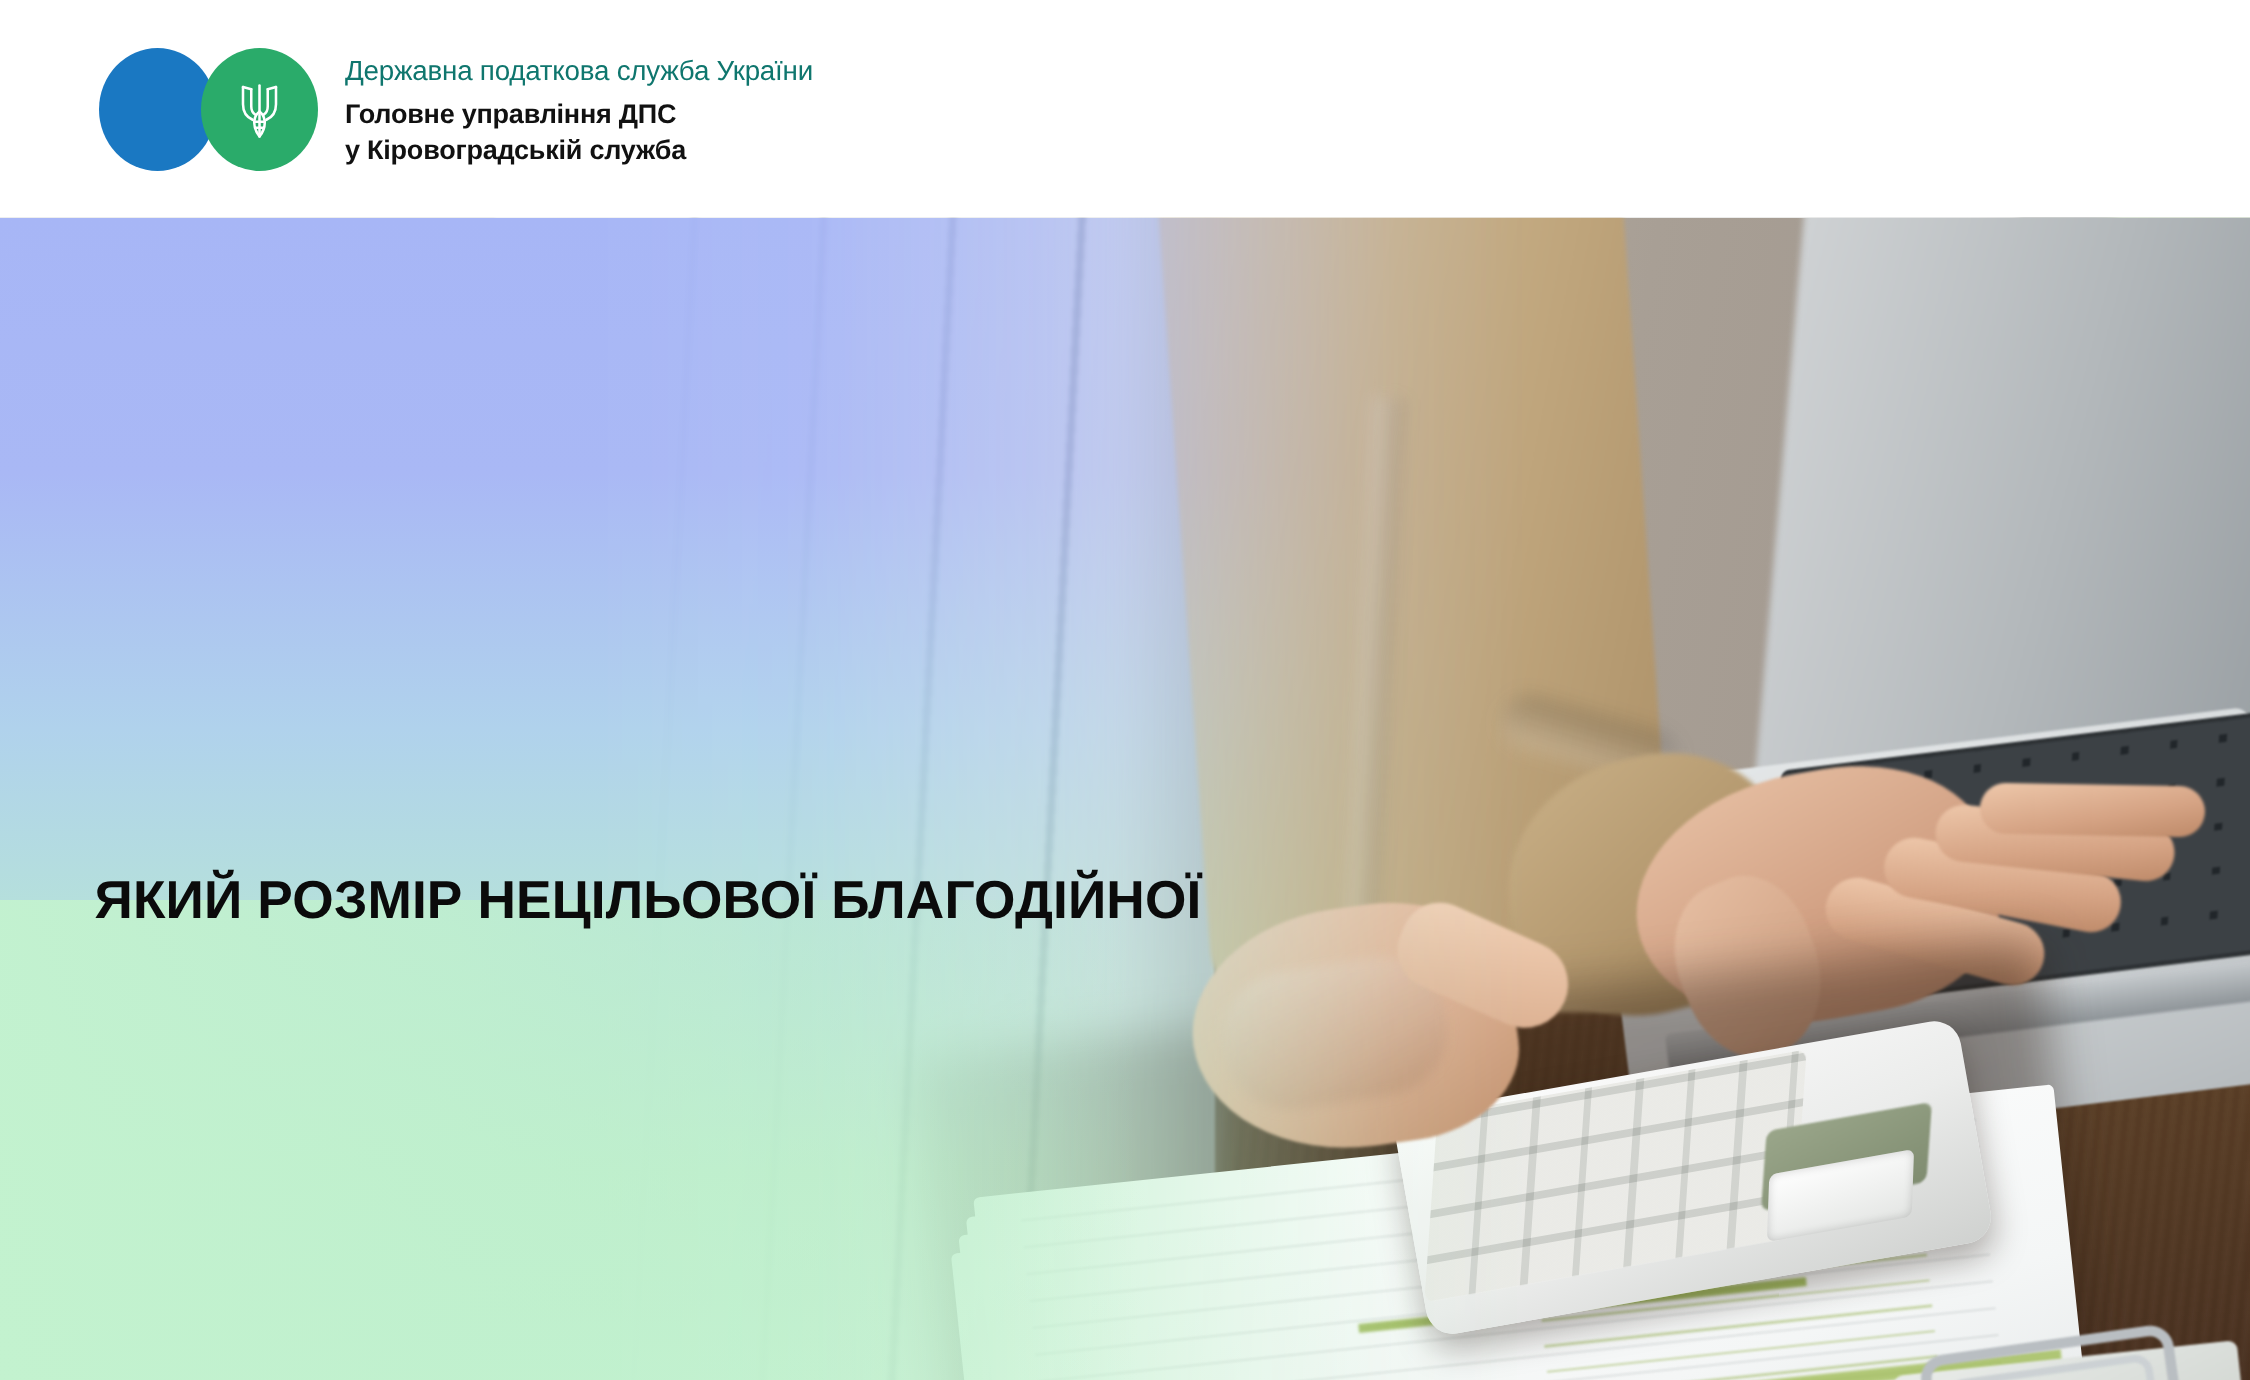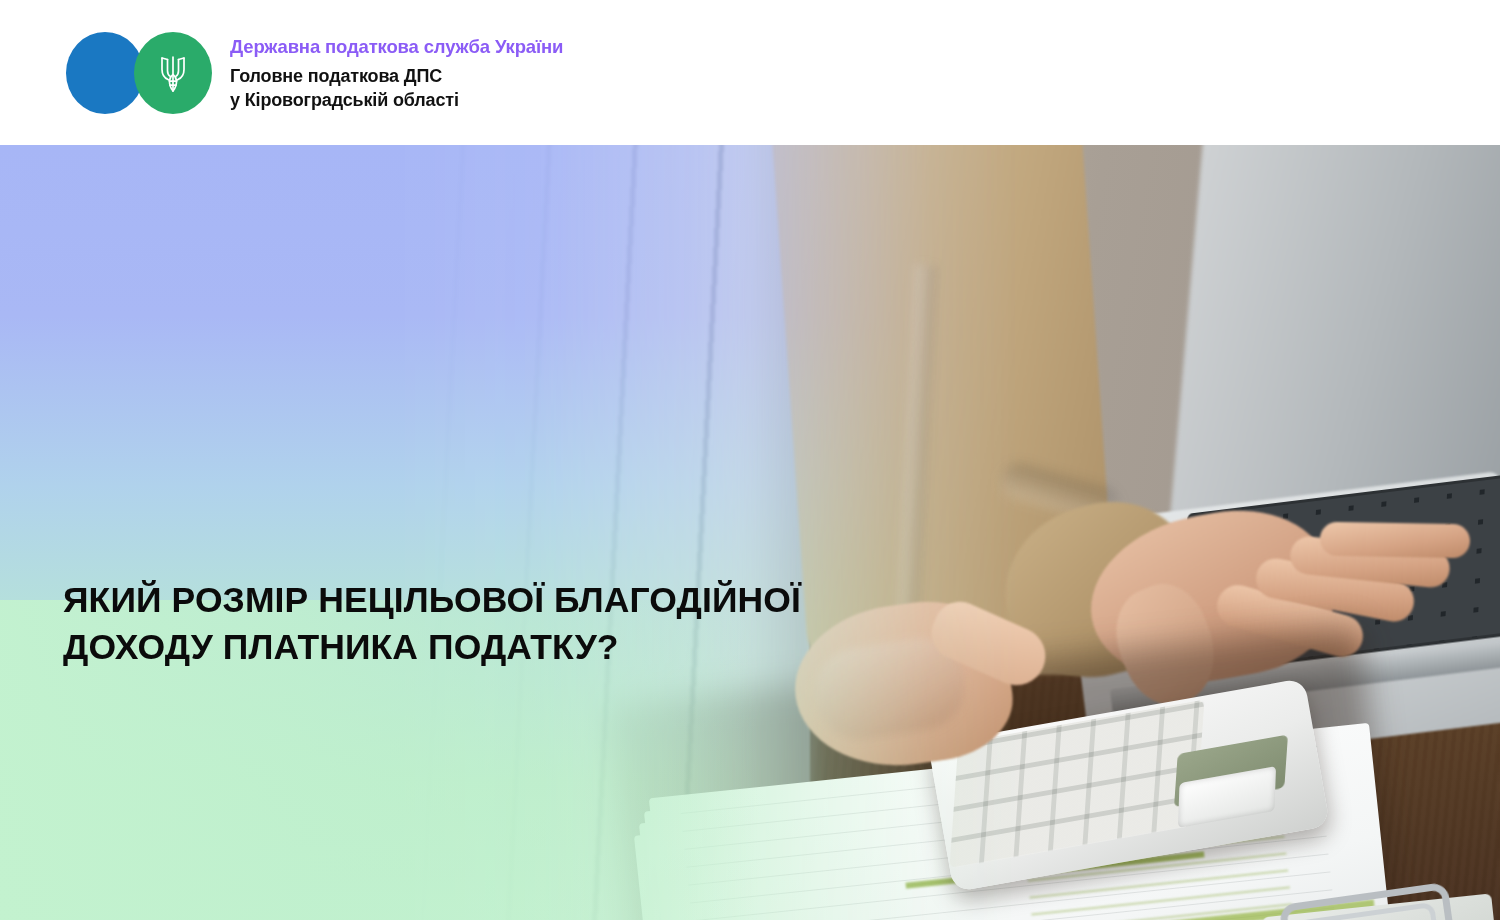--- a/index.html
+++ b/index.html
@@ -24,22 +24,22 @@
     border-radius:50%; background:#1a78c2;
   }
   .logo-circle-green {
     position:absolute; left:68px; top:0; width:78px; height:82px;
     border-radius:50%; background:#2aab6a;
     display:flex; align-items:center; justify-content:center;
   }
   .logo-circle-green svg { width:34px; height:44px; display:block; }
   .brand-text { margin-left:28px; color:#111; }
   .brand-line1 {
-    font-size:18.5px; font-weight:bold; letter-spacing:-0.15px;
-    line-height:25px; white-space:nowrap; color:#8b5cf6;
+    font-size:18.5px; font-weight:normal; letter-spacing:-0.15px;
+    line-height:25px; white-space:nowrap; color:#0f766e;
   }
   .brand-line2, .brand-line3 {
     font-size:18px; font-weight:bold; letter-spacing:-0.15px;
     line-height:24px; white-space:nowrap; color:#111;
   }
   .brand-line2 { margin-top:5px; }
 
   
   .stage {
     position:absolute; left:0; top:145px; width:1500px; height:775px;
@@ -381,21 +381,20 @@
 
     <div class="overlay">
       <div class="overlay-mask">
         <div class="overlay-color"></div>
       </div>
       <div class="overlay-bottom-fade"></div>
     </div>
 
     <div class="headline">
       <span class="hl-line">ЯКИЙ РОЗМІР НЕЦІЛЬОВОЇ БЛАГОДІЙНОЇ</span>
-      <span class="hl-line">ДОХОДУ ПЛАТНИКА ПОДАТКУ?</span>
     </div>
   </div>
 
   <div class="header">
     <div class="logo-mark">
       <div class="logo-circle-blue"></div>
       <div class="logo-circle-green">
         <svg viewBox="0 0 34 44" aria-hidden="true">
           <g fill="none" stroke="#ffffff" stroke-width="1.7" stroke-linecap="round" stroke-linejoin="round">
             <path d="M17 6 L17 40"></path>
@@ -407,18 +406,18 @@
             <path d="M13.4 30.2 L20.6 30.2"></path>
             <path d="M14.2 34.2 L19.8 34.2"></path>
             <path d="M6 7 L11.5 8.5"></path>
             <path d="M28 7 L22.5 8.5"></path>
           </g>
         </svg>
       </div>
     </div>
     <div class="brand-text">
       <div class="brand-line1">Державна податкова служба України</div>
-      <div class="brand-line2">Головне податкова ДПС</div>
-      <div class="brand-line3">у Кіровоградській області</div>
+      <div class="brand-line2">Головне управління ДПС</div>
+      <div class="brand-line3">у Кіровоградській служба</div>
     </div>
   </div>
 
 </div>
 
 </body></html>

